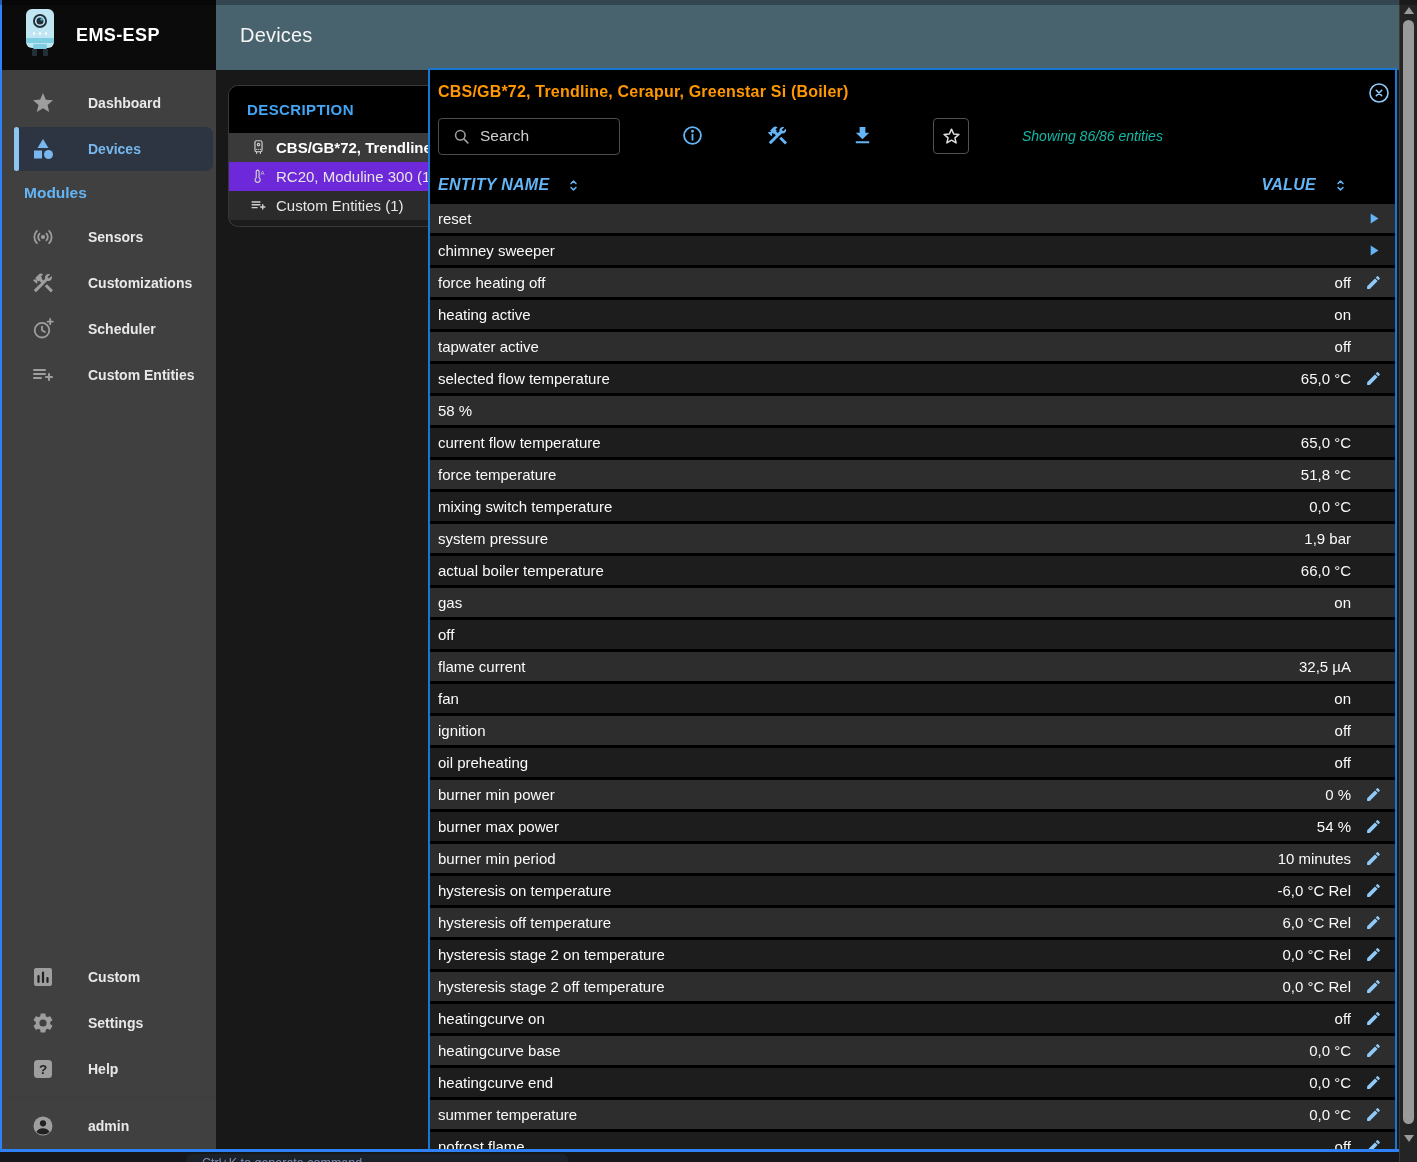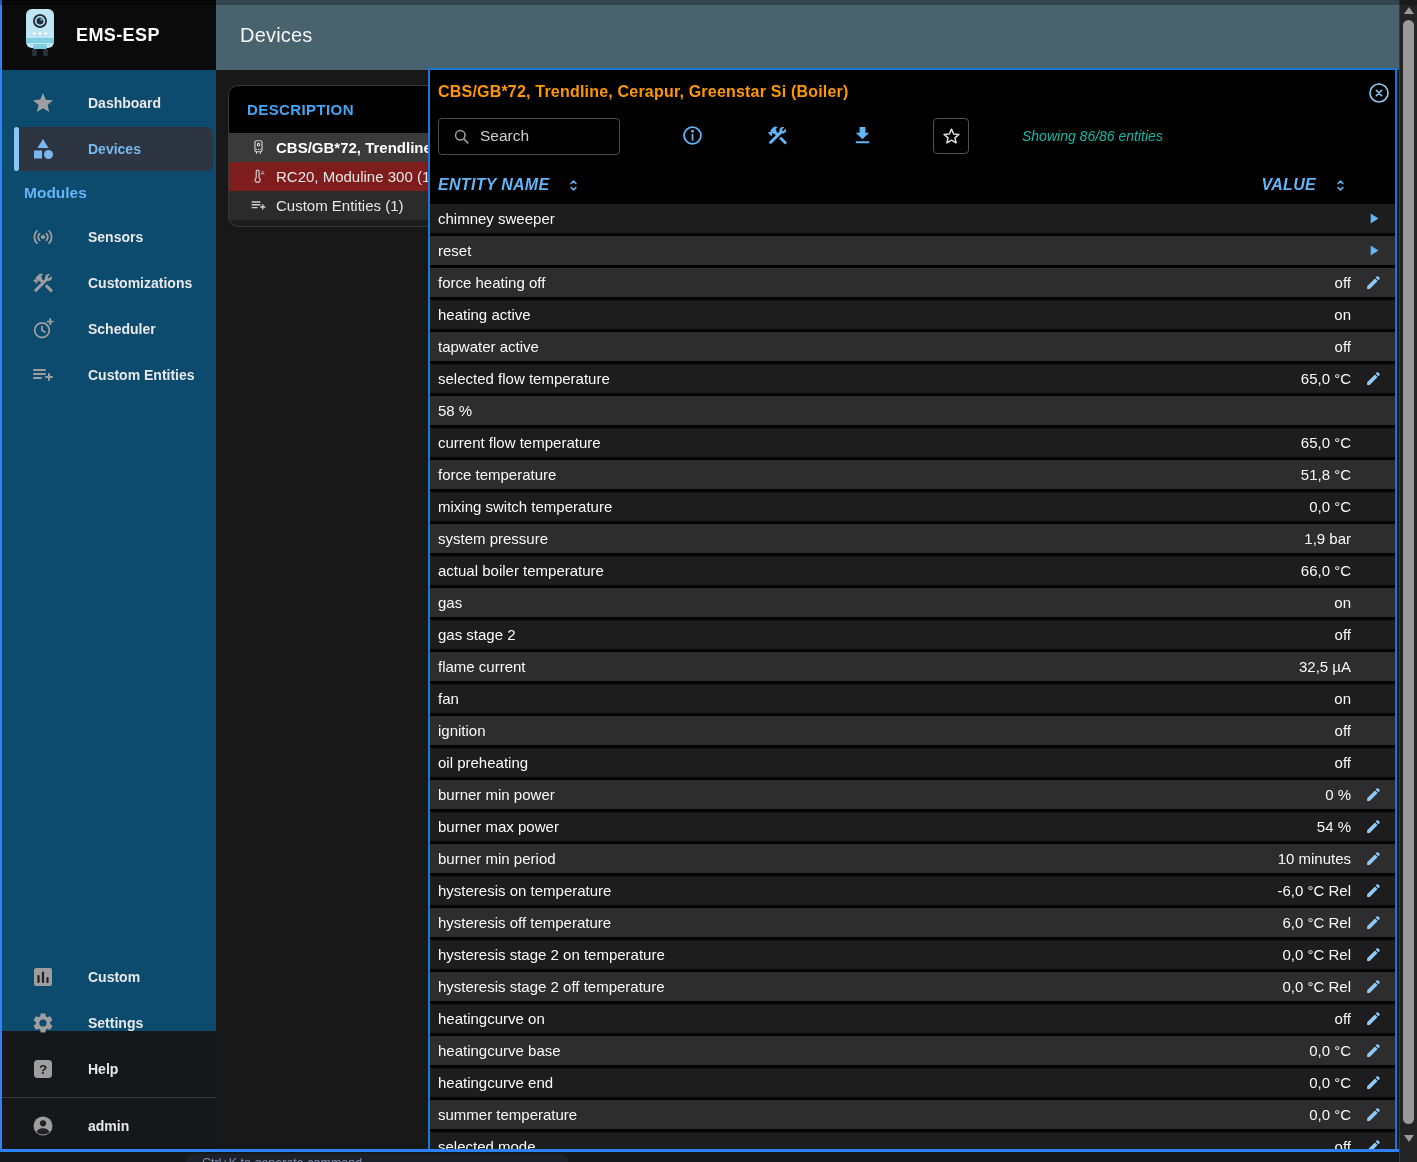--- a/index.html
+++ b/index.html
@@ -9,22 +9,22 @@
 
   
   .top-strip   { position:absolute; left:0; top:0; width:1417px; height:5px;
                  background:rgba(0,0,0,.28); z-index:20; }
   .edge-left   { position:absolute; left:0; top:0; width:2px; height:1152px;
                  background:#2f81f7; z-index:18; }
   .edge-bottom { position:absolute; left:0; top:1149px; width:1399px; height:3px;
                  background:#2f81f7; border-bottom-left-radius:6px; z-index:18; }
 
   
-  .sidebar { position:absolute; left:2px; top:0; width:214px; height:1031px;
-             background:#0c4a6e; z-index:2; }
+  .sidebar { position:absolute; left:2px; top:0; width:214px; height:1152px;
+             background:#404040; z-index:2; }
   .logo-area { height:70px; background:#0b0b0b; display:flex; align-items:center;
                padding-left:18px; gap:16px; }
   .logo-area svg { width:40px; height:52px; }
   .app-title { color:#ffffff; font-size:18px; font-weight:700; letter-spacing:.4px; }
 
   .nav { padding-top:10px; }
   .nav-item { position:relative; height:46px; display:flex; align-items:center;
               padding-left:29px; gap:33px; cursor:pointer; }
   .nav-item .nicon { width:24px; height:24px; color:#9e9e9e; flex:0 0 24px; }
   .nav-item .nicon svg { width:24px; height:24px; display:block; }
@@ -53,21 +53,21 @@
   .desc-card { position:absolute; left:228px; top:85px; width:201px; height:142px;
                background:#1c1c1c; border:1px solid #383838; border-right:none;
                border-radius:10px 0 0 10px; overflow:hidden; z-index:1; }
   .desc-header { height:47px; background:#000; display:flex; align-items:center;
                  padding-left:18px; color:#42a5f5; font-size:15px; font-weight:700;
                  letter-spacing:.4px; }
   .desc-row { height:29px; display:flex; align-items:center; padding-left:21px; gap:9px;
               color:#e6e6e6; font-size:15px; white-space:nowrap; cursor:pointer; }
   .desc-row .dicon { width:17px; height:17px; color:#cfcfcf; flex:0 0 17px; }
   .desc-row .dicon svg { width:17px; height:17px; display:block; }
-  .desc-row.dark { background:#7f1d1d; }
+  .desc-row.dark { background:#6d28d9; }
   .desc-row.light { background:#2b2b2b; }
   .desc-row.selected { background:#3a3a3a; font-weight:700; color:#fff; }
 
   
   .panel { position:absolute; left:428px; top:68px; width:969px; height:1084px;
            background:#000; border:2px solid #1976d2; border-bottom:none; z-index:3;
            overflow:hidden; }
   .panel-title-row { display:flex; align-items:flex-start; padding:13px 4px 0 8px; }
   .panel-title { color:#ff9800; font-size:16px; font-weight:600; letter-spacing:.2px; flex:1; }
   .close-btn { width:24px; height:24px; color:#90caf9; cursor:pointer; margin-top:-2px; }
@@ -353,43 +353,43 @@
       <span>VALUE</span>
       <span class="sort">
           <svg viewBox="0 0 24 24" fill="none" stroke="currentColor" stroke-width="2.1" stroke-linecap="round" stroke-linejoin="round">
             <path d="M8.5 9.3 12 5.8l3.5 3.5"></path>
             <path d="M8.5 14.7 12 18.2l3.5-3.5"></path>
           </svg>
         </span>
     </span>
   </div>
   <div class="rows" id="entity-rows">
+      <div class="trow light">
+        <span class="rname">reset</span>
+        <span class="rvalue"></span>
+        <span class="raction">
+          <span class="aicon play">
+            <svg viewBox="0 0 24 24" fill="currentColor">
+              <path d="M8 5v14l11-7z"></path>
+            </svg>
+          </span>
+        </span>
+      </div>
       <div class="trow dark">
         <span class="rname">chimney sweeper</span>
         <span class="rvalue"></span>
         <span class="raction">
           <span class="aicon play">
             <svg viewBox="0 0 24 24" fill="currentColor">
               <path d="M8 5v14l11-7z"></path>
             </svg>
           </span>
         </span>
       </div>
       <div class="trow light">
-        <span class="rname">reset</span>
-        <span class="rvalue"></span>
-        <span class="raction">
-          <span class="aicon play">
-            <svg viewBox="0 0 24 24" fill="currentColor">
-              <path d="M8 5v14l11-7z"></path>
-            </svg>
-          </span>
-        </span>
-      </div>
-      <div class="trow light">
         <span class="rname">force heating off</span>
         <span class="rvalue">off</span>
         <span class="raction">
           <span class="aicon edit">
             <svg viewBox="0 0 24 24" fill="currentColor">
               <path d="M3 17.25V21h3.75L17.81 9.94l-3.75-3.75L3 17.25zM20.71 7.04a1 1 0 0 0 0-1.41l-2.34-2.34a1 1 0 0 0-1.41 0l-1.83 1.83 3.75 3.75 1.83-1.83z"></path>
             </svg>
           </span>
         </span>
       </div>
@@ -442,21 +442,20 @@
         <span class="rname">actual boiler temperature</span>
         <span class="rvalue">66,0 °C</span>
         <span class="raction"></span>
       </div>
       <div class="trow light">
         <span class="rname">gas</span>
         <span class="rvalue">on</span>
         <span class="raction"></span>
       </div>
       <div class="trow dark">
-        <span class="rname">gas stage 2</span>
         <span class="rvalue">off</span>
         <span class="raction"></span>
       </div>
       <div class="trow light">
         <span class="rname">flame current</span>
         <span class="rvalue">32,5 µA</span>
         <span class="raction"></span>
       </div>
       <div class="trow dark">
         <span class="rname">fan</span>
@@ -588,21 +587,21 @@
         <span class="rvalue">0,0 °C</span>
         <span class="raction">
           <span class="aicon edit">
             <svg viewBox="0 0 24 24" fill="currentColor">
               <path d="M3 17.25V21h3.75L17.81 9.94l-3.75-3.75L3 17.25zM20.71 7.04a1 1 0 0 0 0-1.41l-2.34-2.34a1 1 0 0 0-1.41 0l-1.83 1.83 3.75 3.75 1.83-1.83z"></path>
             </svg>
           </span>
         </span>
       </div>
       <div class="trow dark">
-        <span class="rname">selected mode</span>
+        <span class="rname">nofrost flame</span>
         <span class="rvalue">off</span>
         <span class="raction">
           <span class="aicon edit">
             <svg viewBox="0 0 24 24" fill="currentColor">
               <path d="M3 17.25V21h3.75L17.81 9.94l-3.75-3.75L3 17.25zM20.71 7.04a1 1 0 0 0 0-1.41l-2.34-2.34a1 1 0 0 0-1.41 0l-1.83 1.83 3.75 3.75 1.83-1.83z"></path>
             </svg>
           </span>
         </span>
       </div>
     </div>

